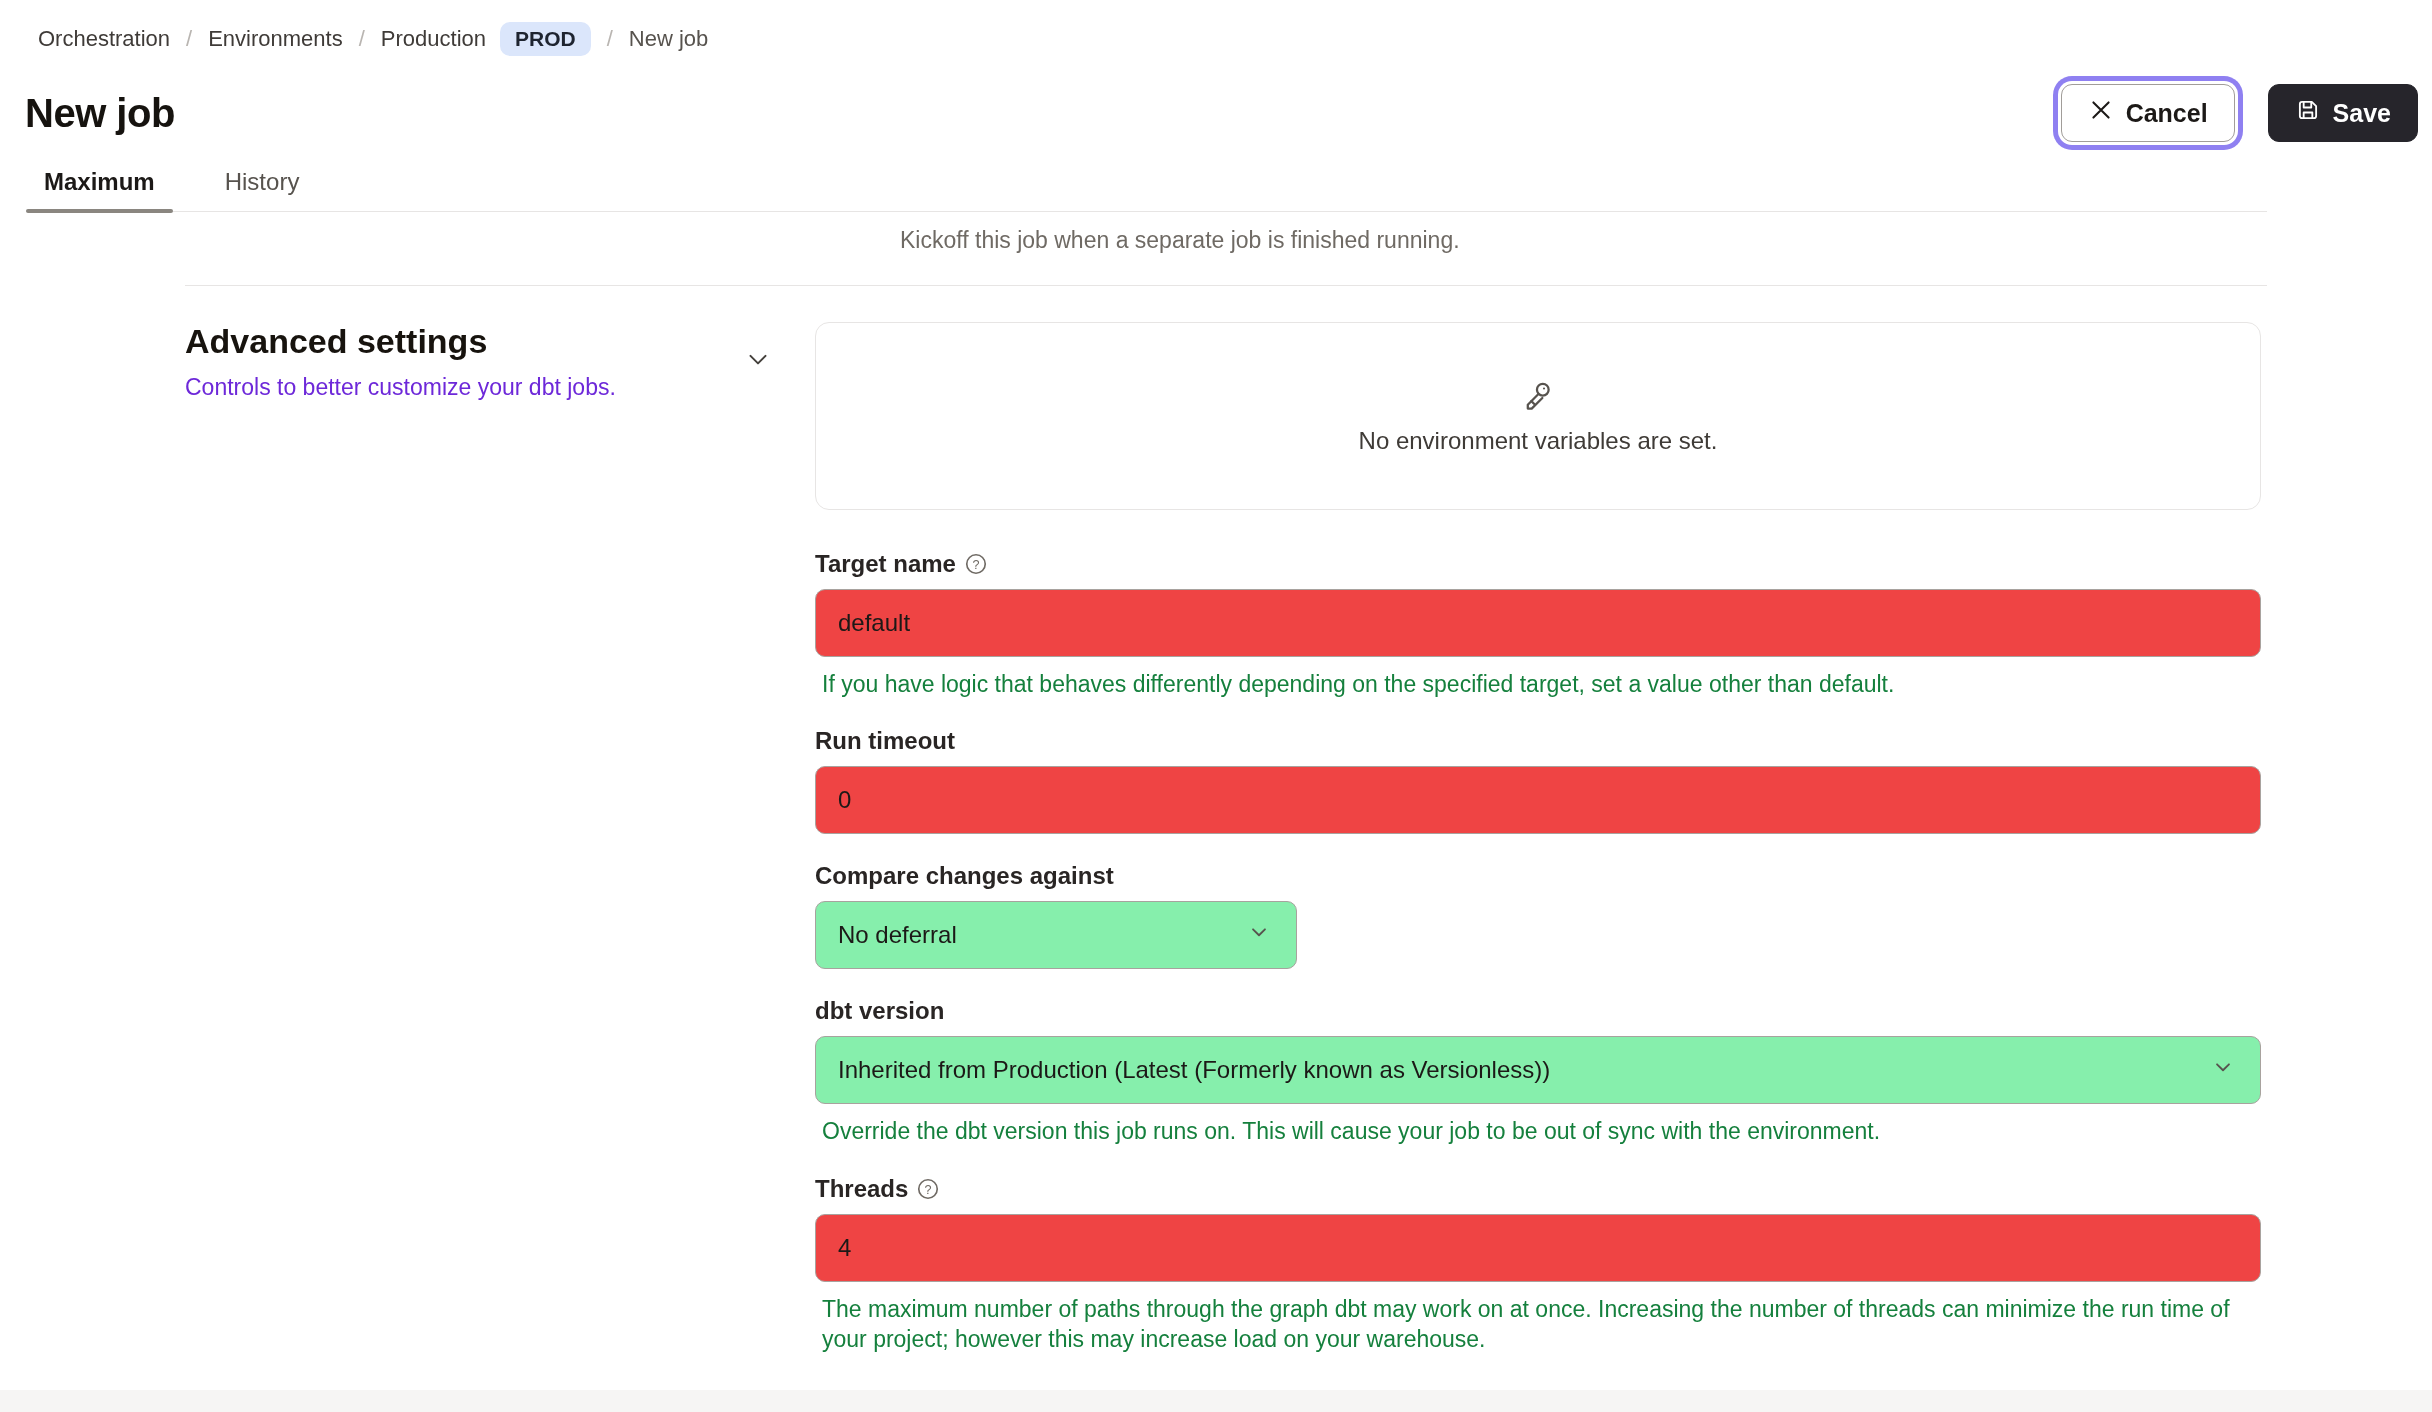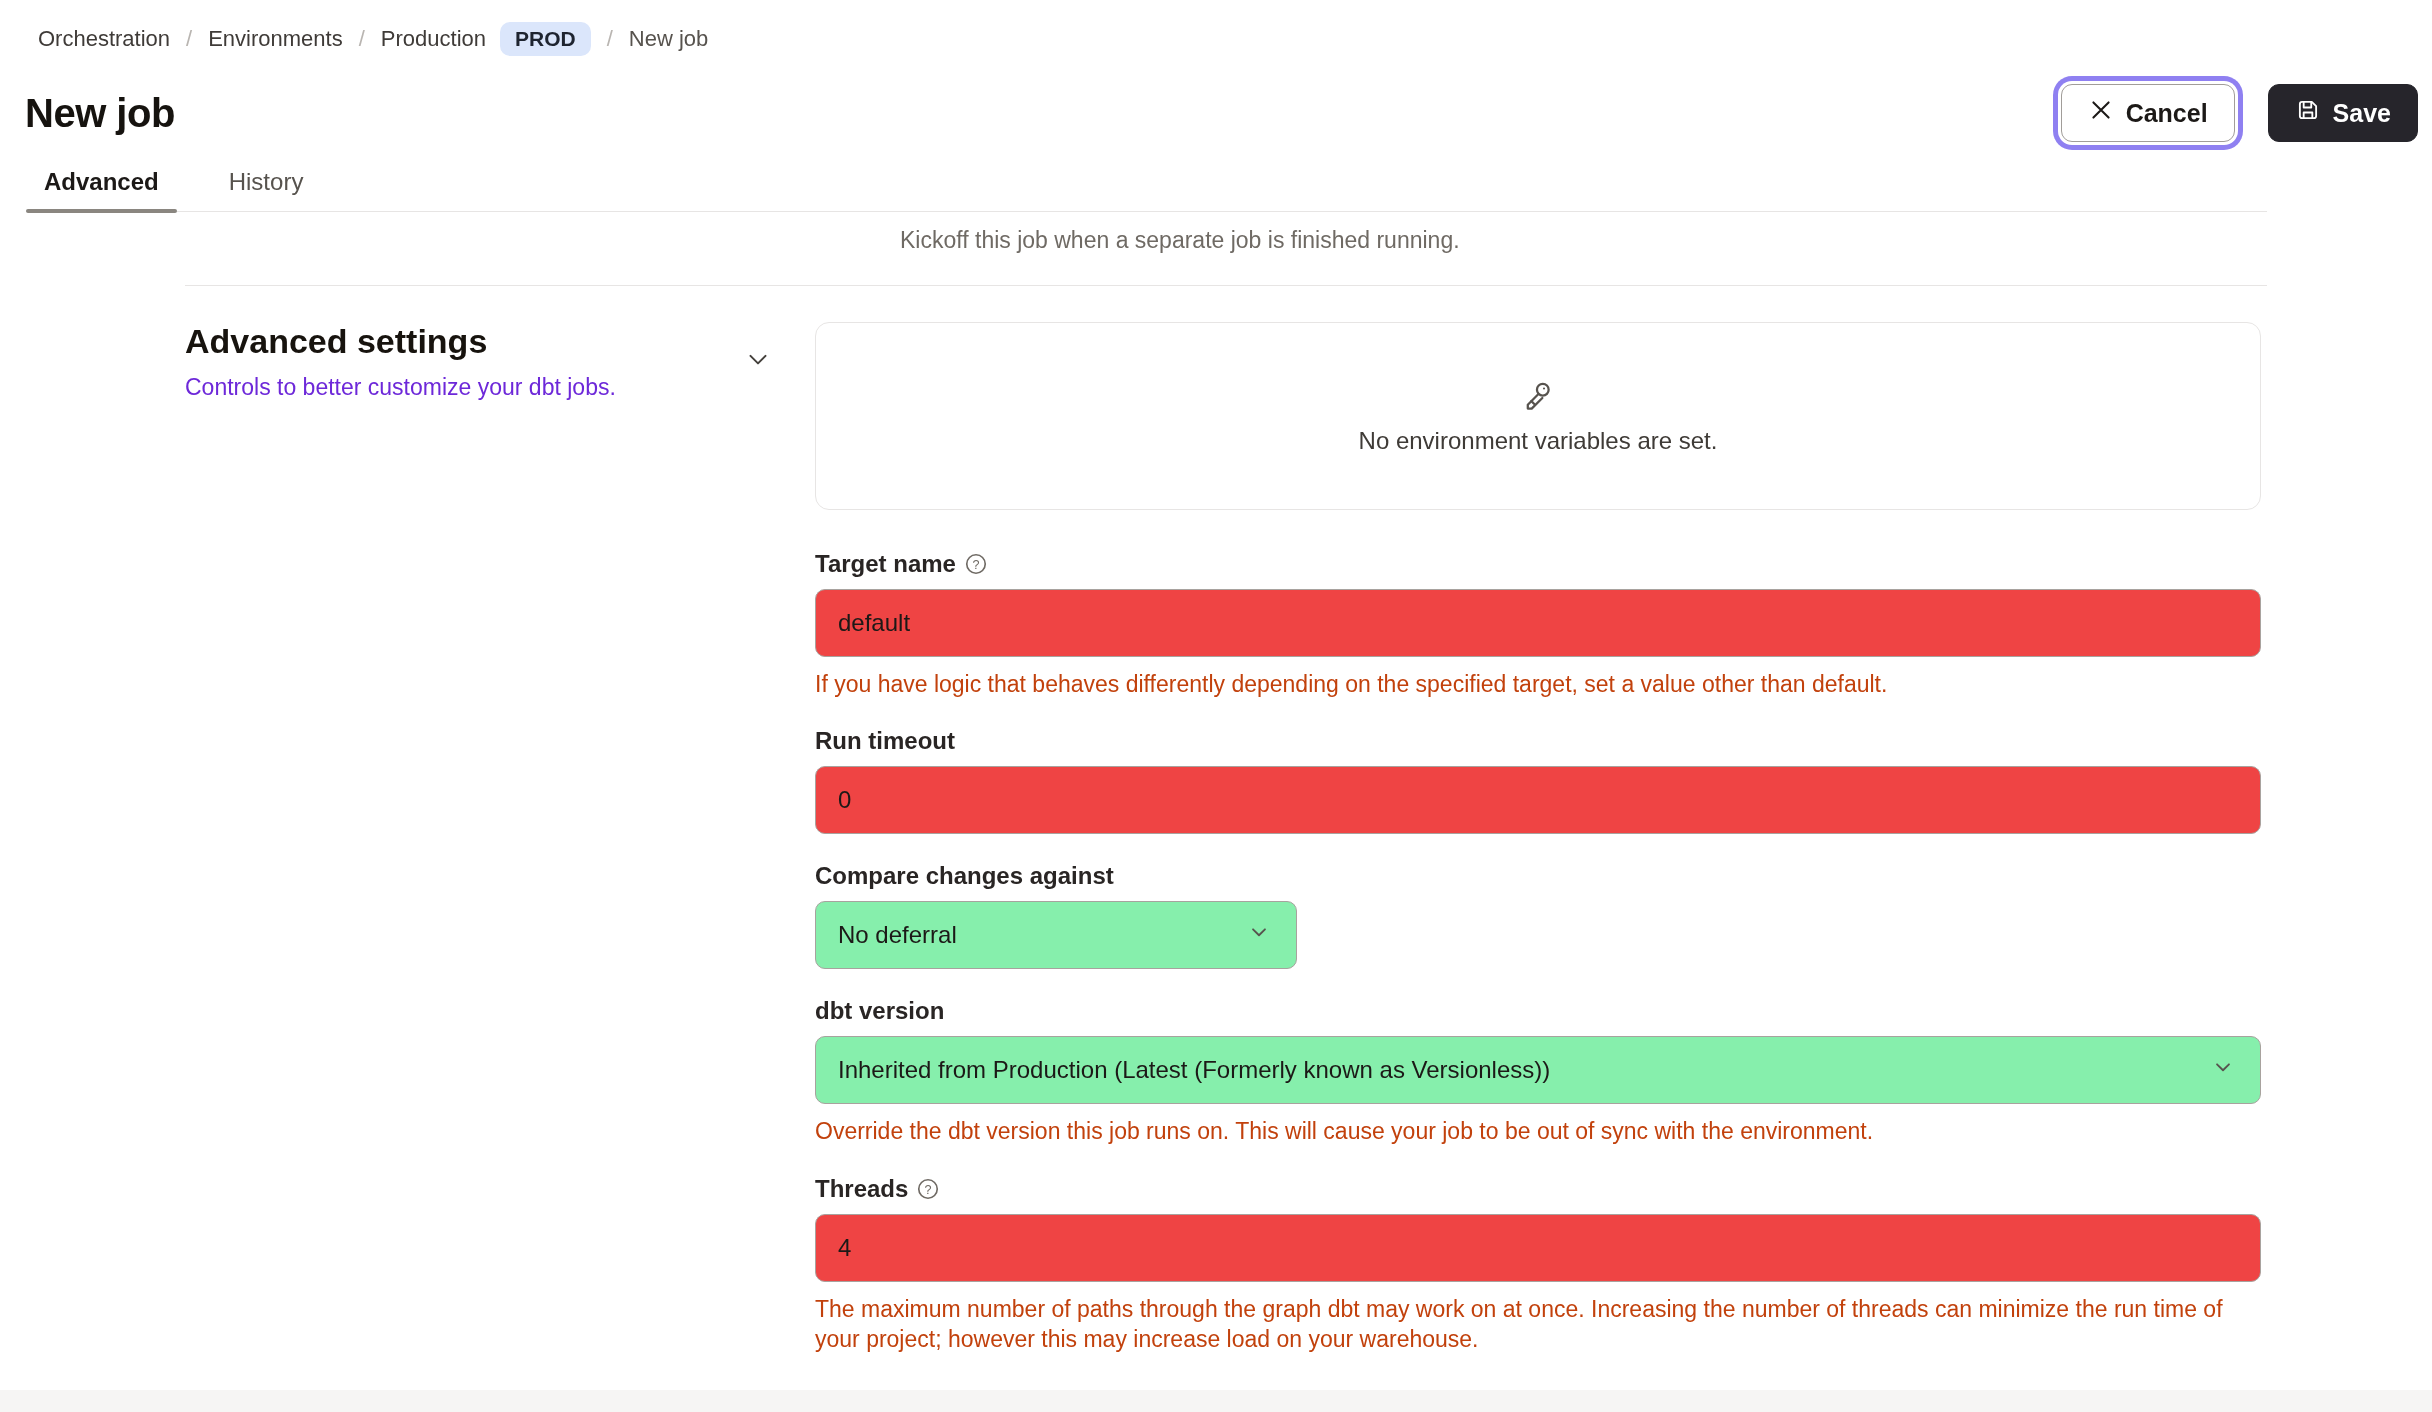--- a/index.html
+++ b/index.html
@@ -43,21 +43,21 @@
   .env-title { font-size:24px; color:#3f3b37; }
   .env-body { font-size:24px; color:#3f3b37; }
   .env-link { color:#1c1917; font-weight:700; text-decoration:underline; text-underline-offset:4px; cursor:pointer; }
 
   .field { margin-top:28px; }
   .field.first { margin-top:40px; }
   .label-row { display:flex; align-items:center; gap:9px; margin-bottom:11px; }
   .label-row label { font-size:24px; font-weight:600; color:#292524; }
   .help-icon { line-height:0; cursor:pointer; }
   .text-input { width:100%; height:68px; border:1.5px solid #a8a29e; border-radius:10px; background:#ef4444; font-family:inherit; font-size:24px; color:#1c1917; padding:0 22px; outline:none; }
-  .helper { margin-top:12px; font-size:23px; line-height:1.32; color:#c2410c; }
+  .helper { margin-top:12px; font-size:23px; line-height:1.32; color:#15803d;margin-left:7px; }
   .select { height:68px; border:1.5px solid #a8a29e; border-radius:10px; background:#86efac; display:flex; align-items:center; justify-content:space-between; padding:0 24px 0 22px; font-size:24px; color:#1c1917; cursor:pointer; }
   .select.narrow { width:482px; }
 
   .bottom-band { position:absolute; left:0; right:0; bottom:0; height:22px; background:#f6f5f4; }
 </style>
 </head>
 <body>
 
 <div class="page">
 
@@ -90,21 +90,21 @@
             <path d="M8 4.5v5.2h7V4.5"></path>
             <path d="M8 19.5v-5.2h8v5.2"></path>
           </svg>
         </span>
         <span>Save</span>
       </button>
     </div>
   </div>
 
   <div class="tabbar">
-    <div class="tab active"><span>Advanced</span></div>
+    <div class="tab active"><span>Maximum</span></div>
     <div class="tab"><span>History</span></div>
   </div>
 
   <p class="kickoff">Kickoff this job when a separate job is finished running.</p>
 
   <hr class="divider">
 
   <div class="section">
     <div class="section-head">
       <h2>Advanced settings</h2>

